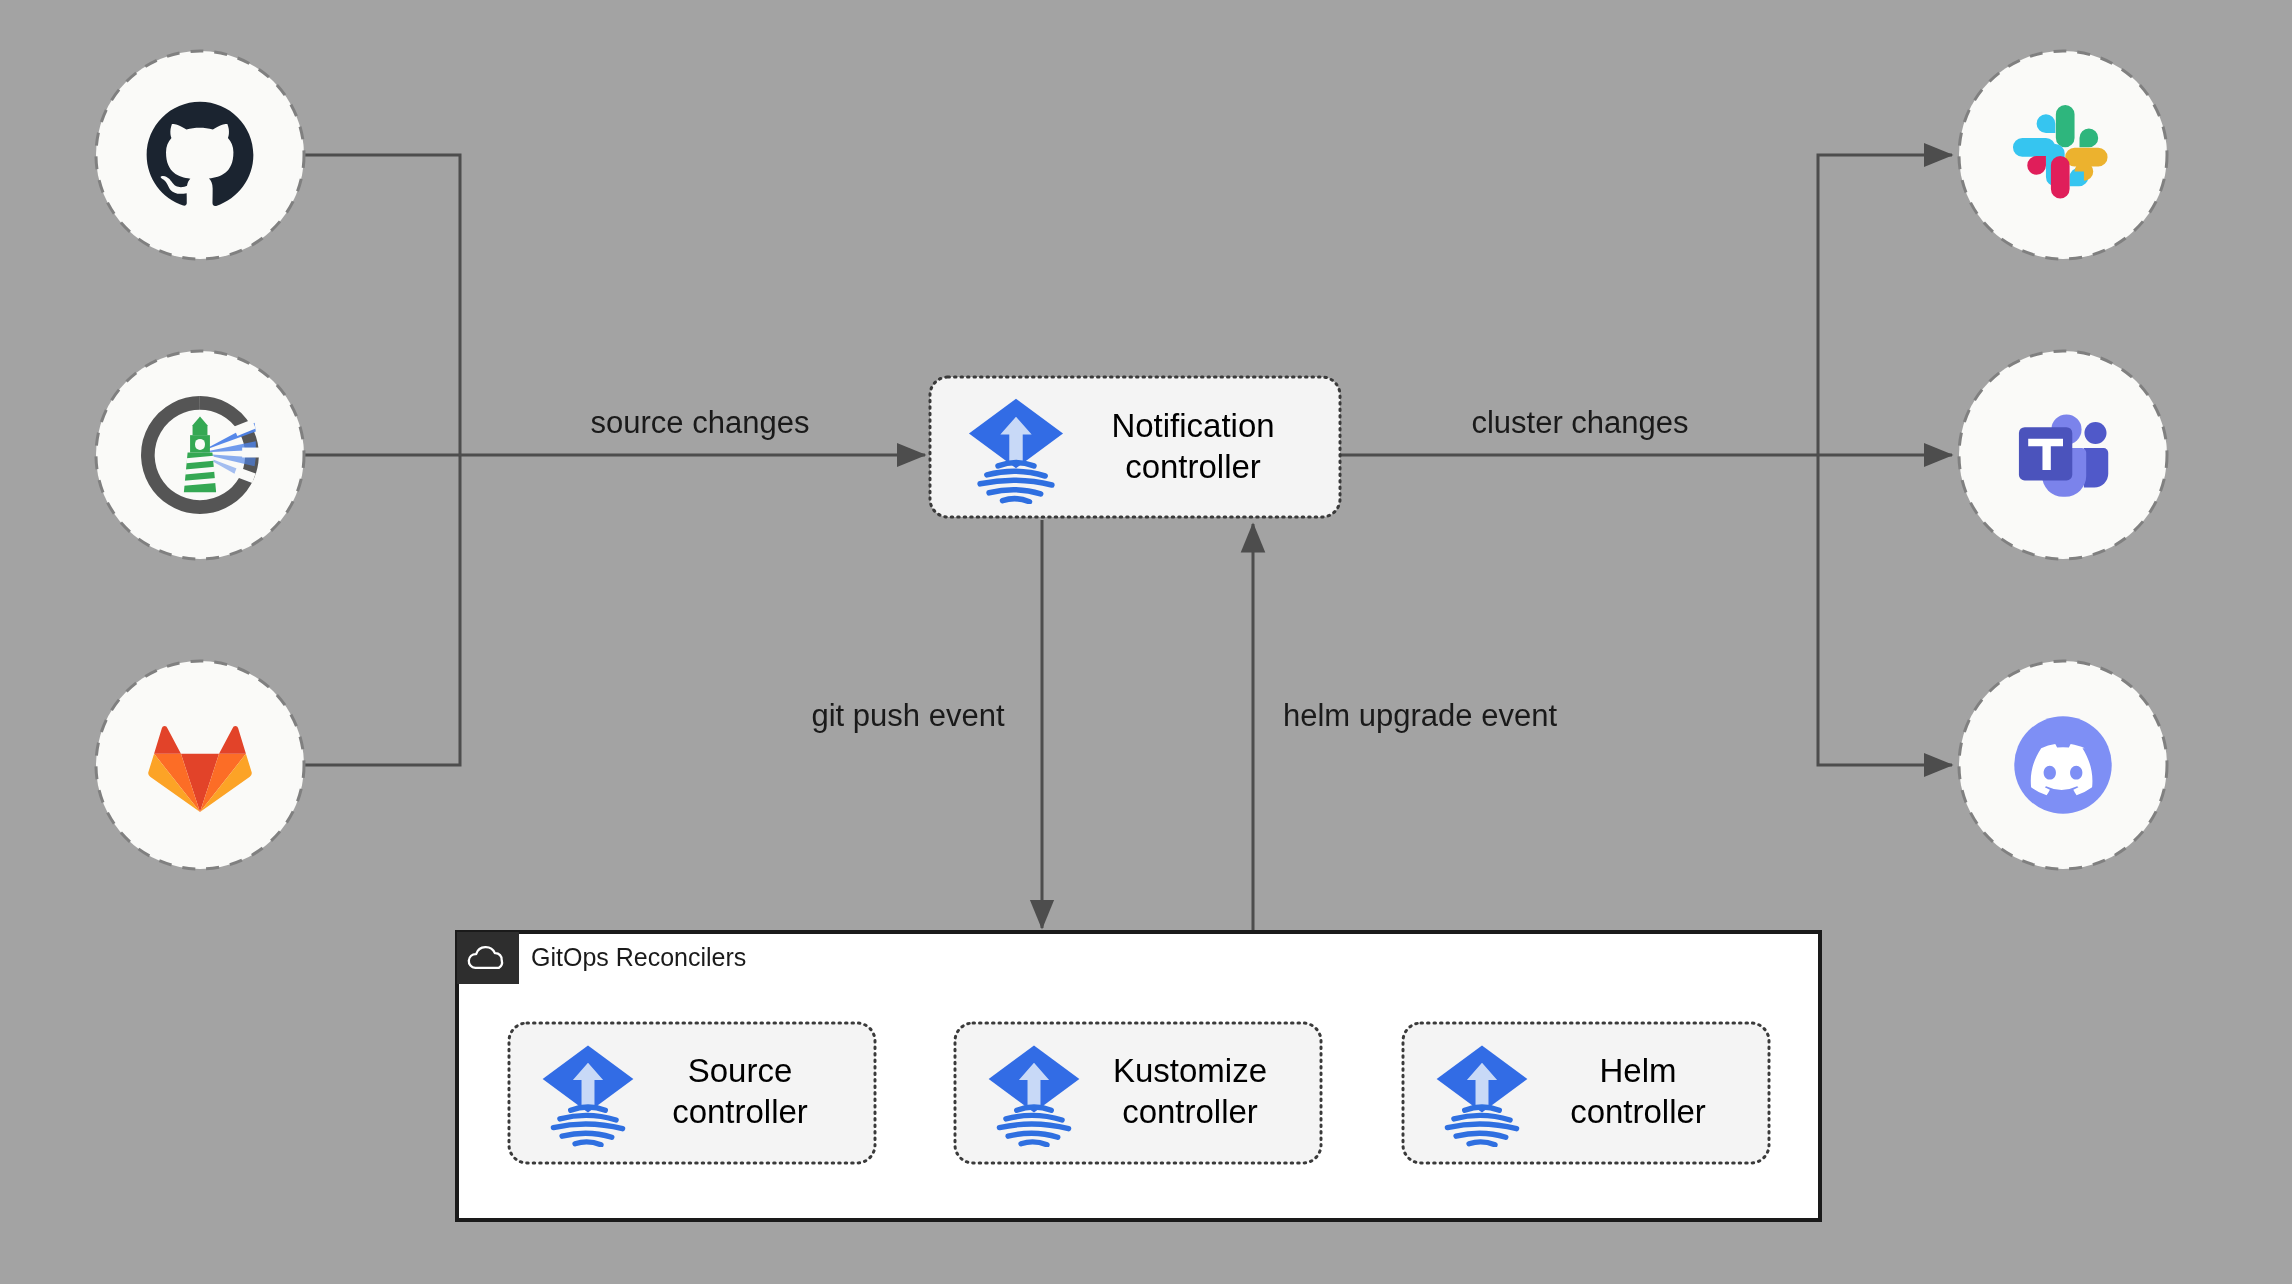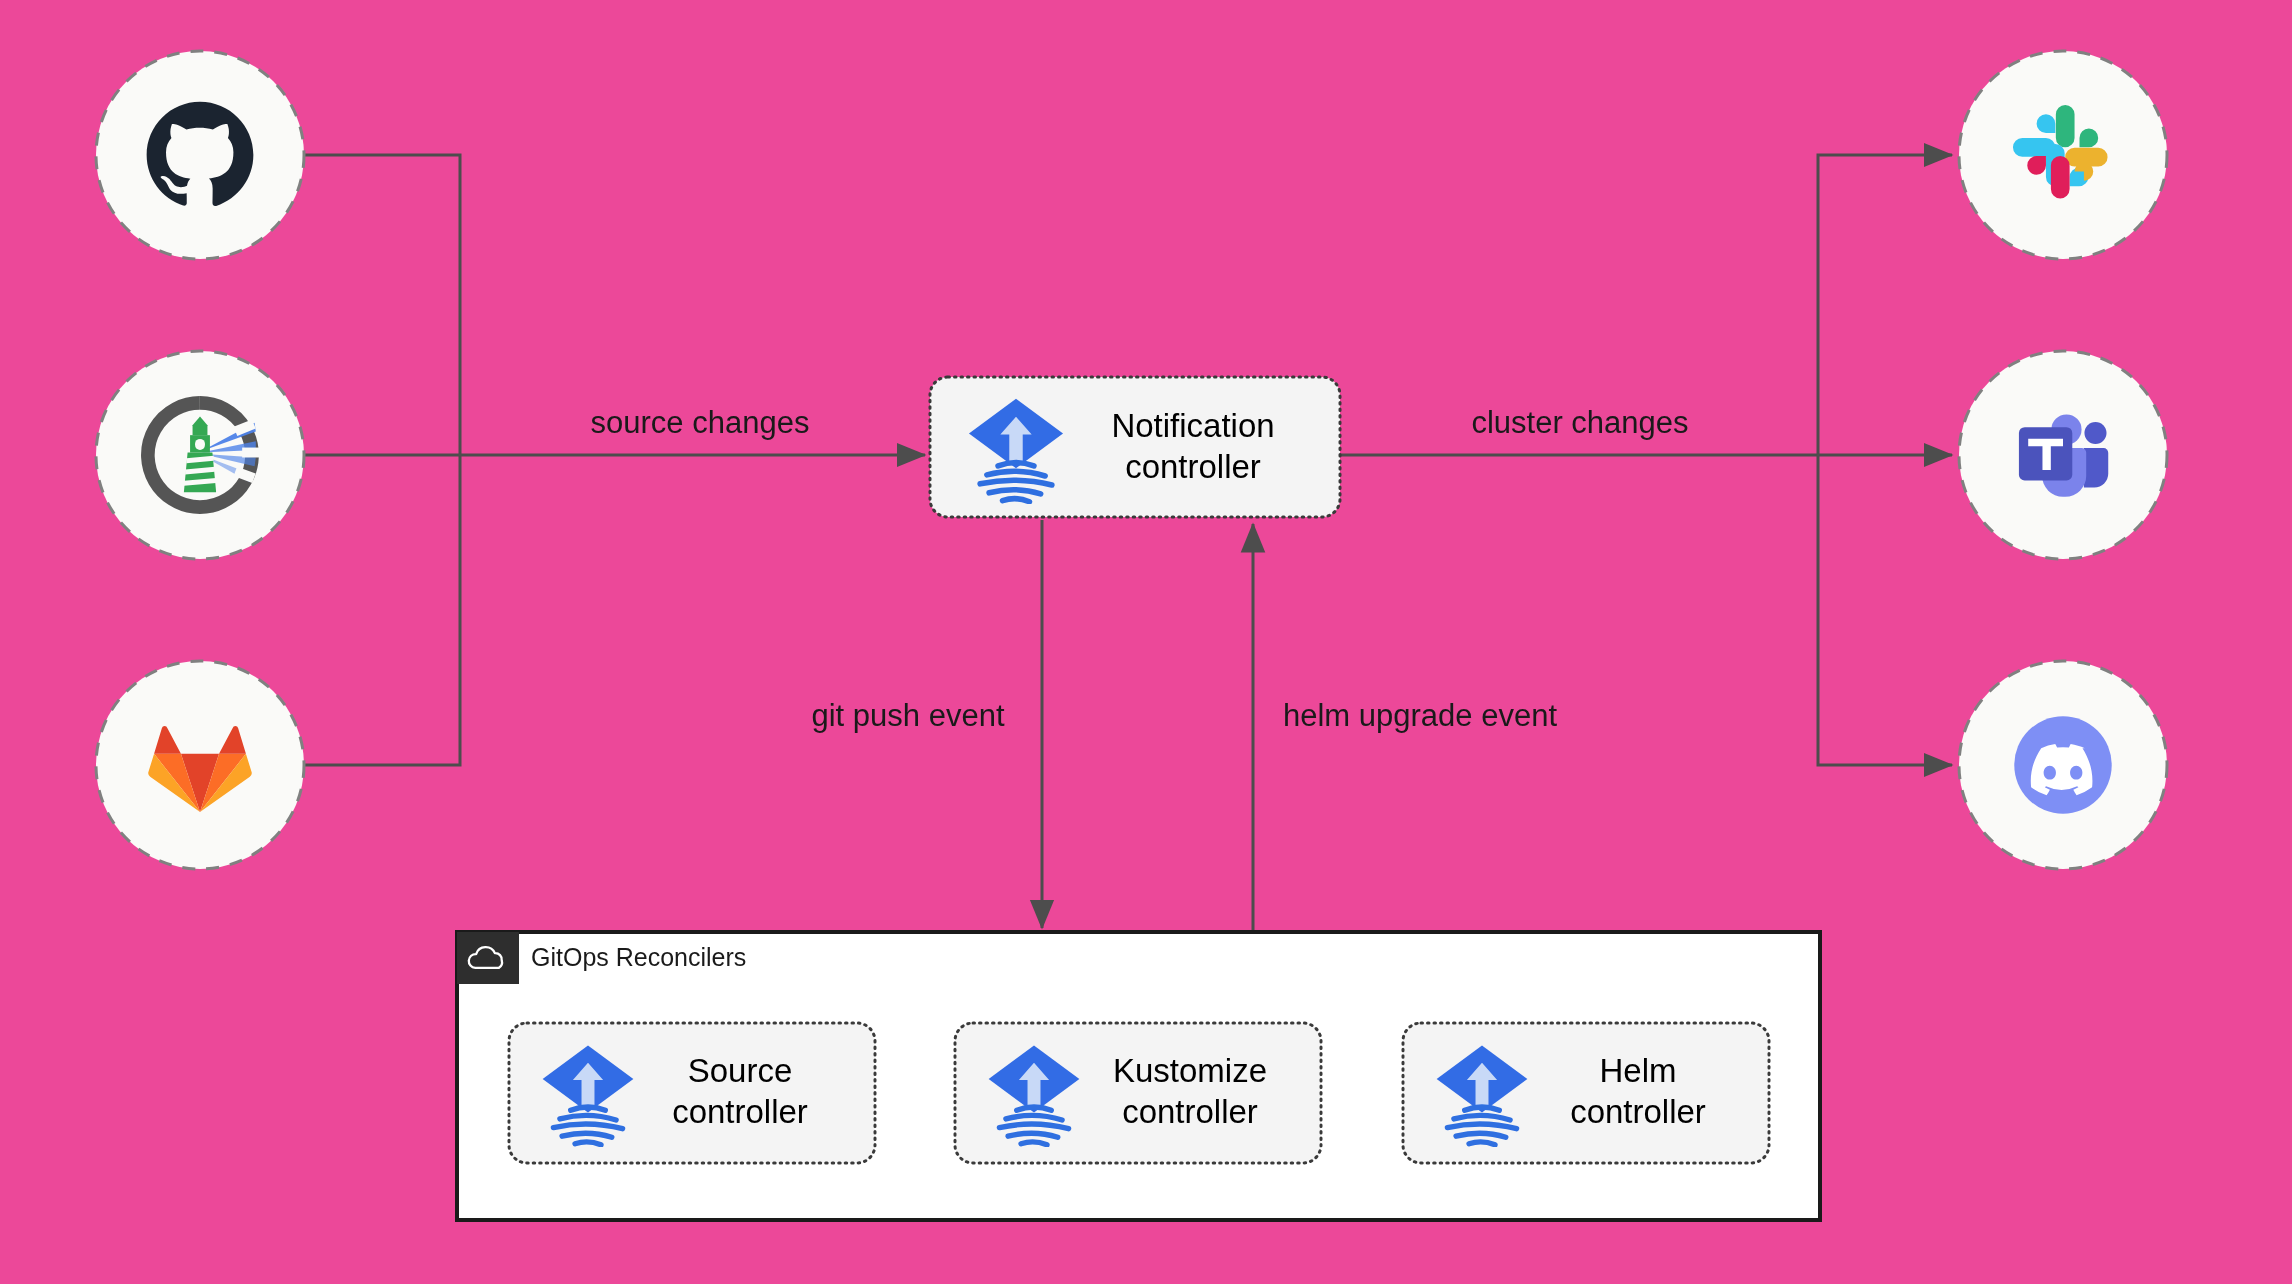--- a/index.html
+++ b/index.html
@@ -10,21 +10,21 @@
   body {
     width: 2292px;
     height: 1284px;
     font-family: "Liberation Sans", sans-serif;
     overflow: hidden;
   }
   #diagram-root {
     position: relative;
     width: 2292px;
     height: 1284px;
-    background: #ec4899;
+    background: #a3a3a3;
   }
   svg.canvas {
     position: absolute;
     top: 0; left: 0;
     width: 2292px;
     height: 1284px;
     display: block;
   }
   .edge-label {
     font-family: "Liberation Sans", sans-serif;

